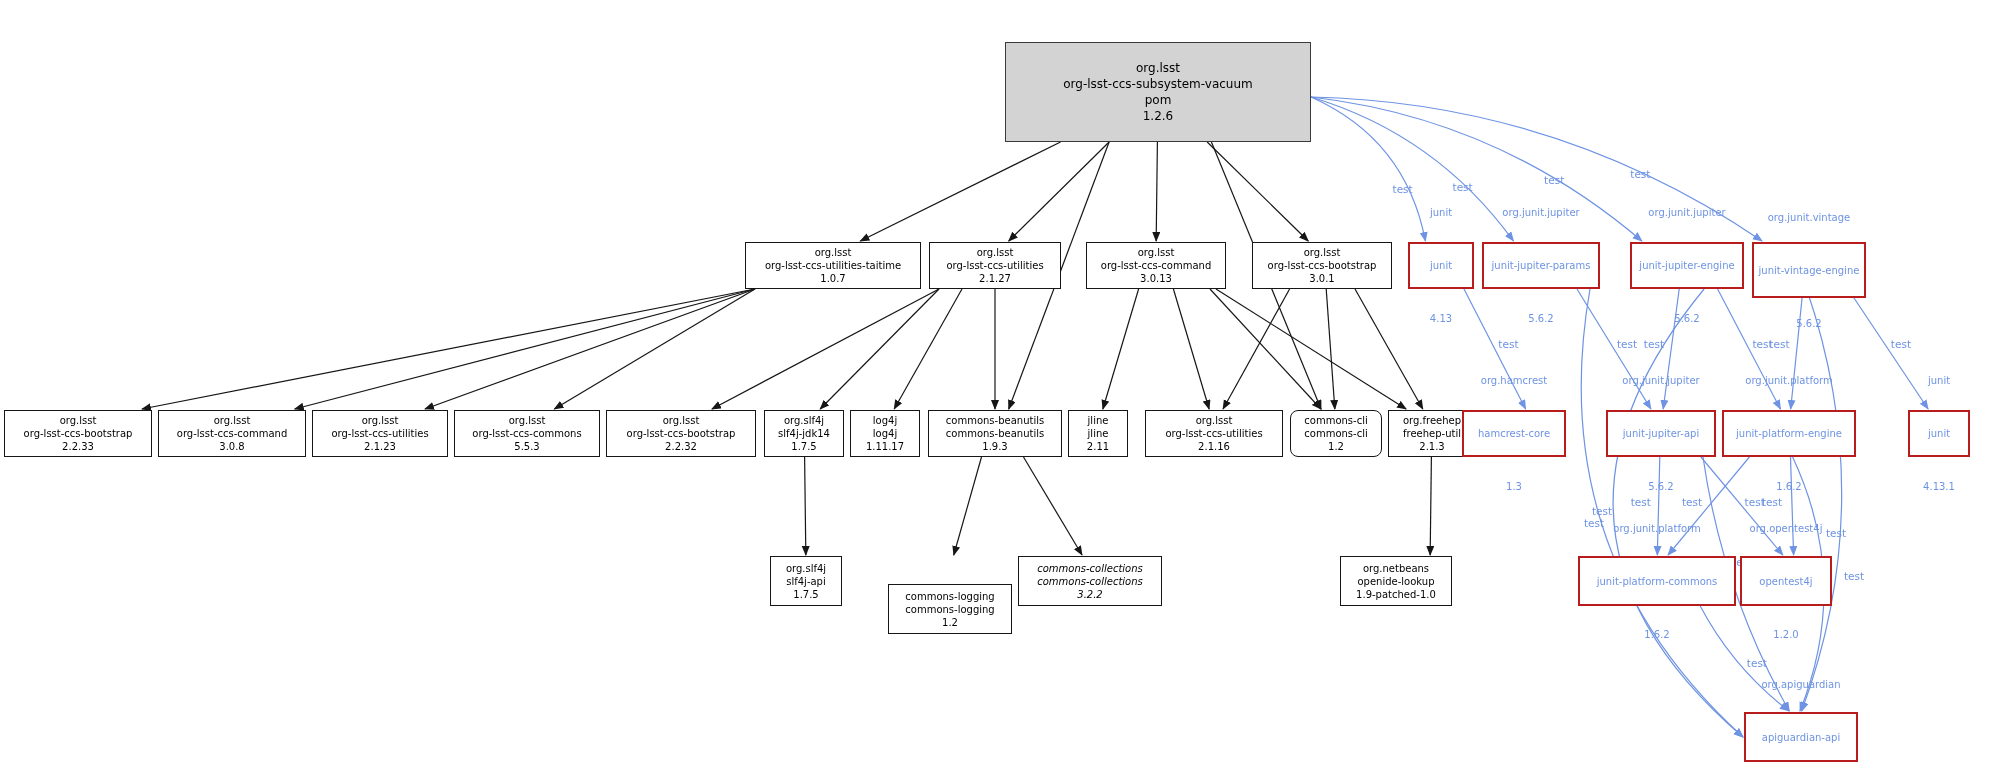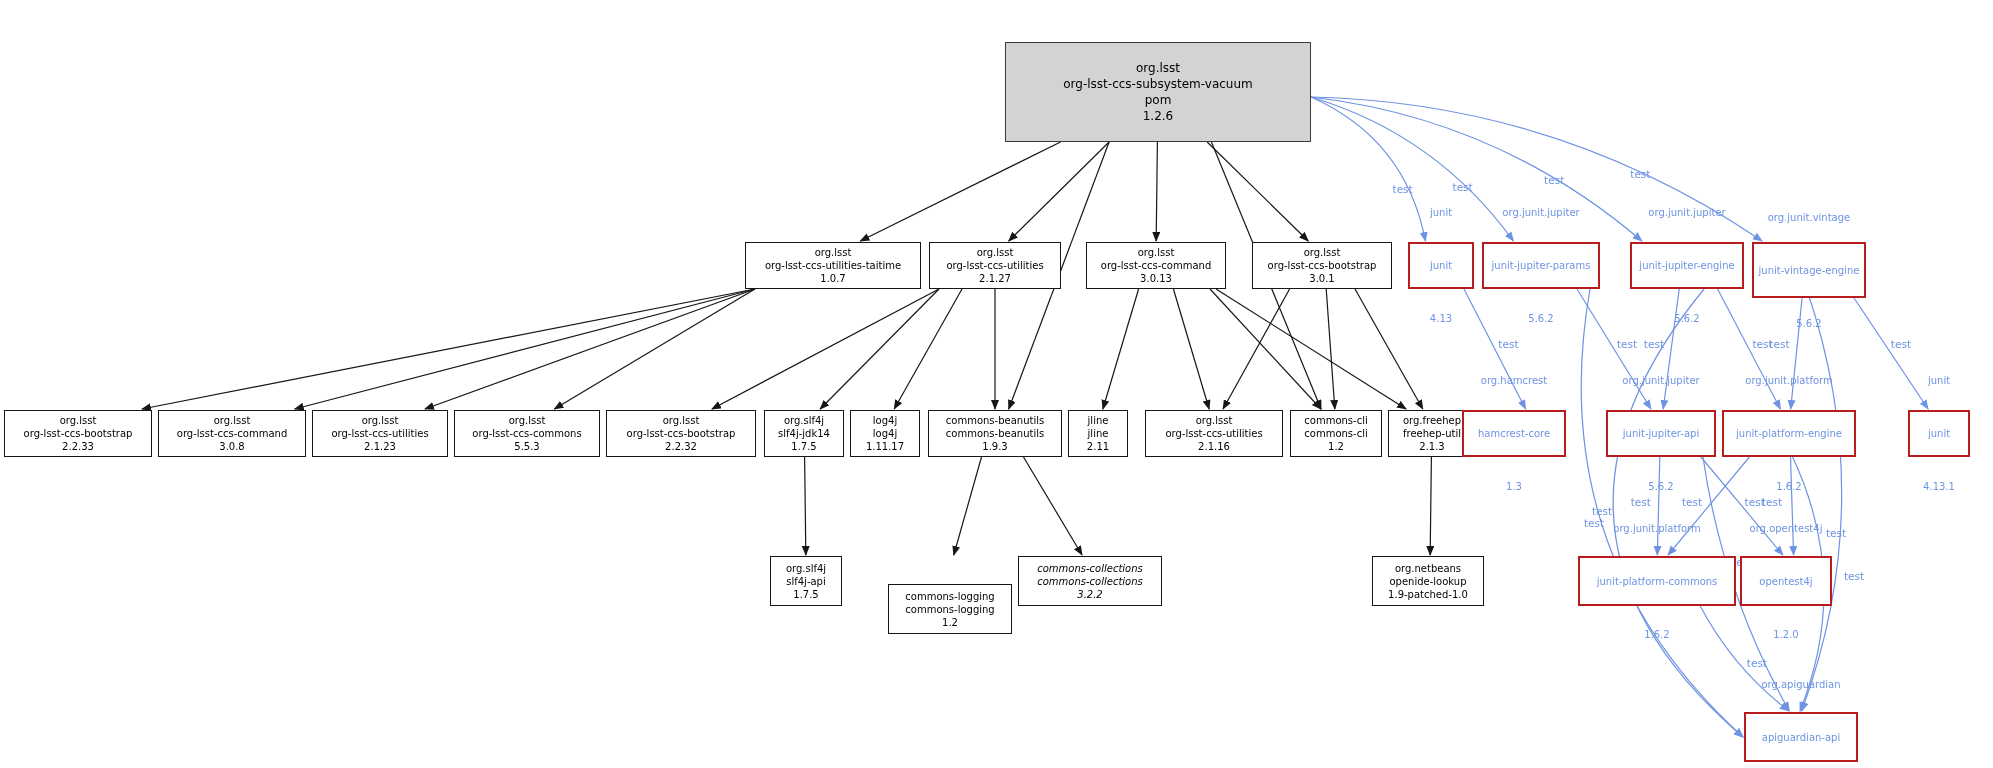--- a/index.html
+++ b/index.html
@@ -185,21 +185,21 @@
       <div class="node black" style="left: 1068px; top: 410px; width: 60px; height: 47px;">
         <span>jline</span>
         <span>jline</span>
         <span>2.11</span>
       </div>
       <div class="node black" style="left: 1145px; top: 410px; width: 138px; height: 47px;">
         <span>org.lsst</span>
         <span>org-lsst-ccs-utilities</span>
         <span>2.1.16</span>
       </div>
-      <div class="node black" style="left: 1290px; top: 410px; width: 92px; height: 47px;">
+      <div class="node black" style="left: 1290px; top: 410px; width: 92px; height: 47px; border-radius: 8px;">
         <span>commons-cli</span>
         <span>commons-cli</span>
         <span>1.2</span>
       </div>
       <div class="node black" style="left: 1388px; top: 410px; width: 88px; height: 47px;">
         <span>org.freehep</span>
         <span>freehep-util</span>
         <span>2.1.3</span>
       </div>
       <div class="node blue" style="left: 1426px; top: 410px; width: 104px; height: 47px; margin-left: 36px;">
@@ -230,21 +230,21 @@
       <div class="node black" style="left: 888px; top: 556px; width: 124px; height: 50px; margin-top: 28px;">
         <span>commons-logging</span>
         <span>commons-logging</span>
         <span>1.2</span>
       </div>
       <div class="node black" style="left: 1018px; top: 556px; width: 144px; height: 50px; font-style: italic;">
         <span>commons-collections</span>
         <span>commons-collections</span>
         <span>3.2.2</span>
       </div>
-      <div class="node black" style="left: 1372px; top: 556px; width: 112px; height: 50px;">
+      <div class="node black" style="left: 1340px; top: 556px; width: 112px; height: 50px;">
         <span>org.netbeans</span>
         <span>openide-lookup</span>
         <span>1.9-patched-1.0</span>
       </div>
       <div class="node blue" style="left: 1578px; top: 556px; width: 158px; height: 50px;">
         <span>org.junit.platform</span>
         <span>junit-platform-commons</span>
         <span>1.6.2</span>
       </div>
       <div class="node blue" style="left: 1740px; top: 556px; width: 92px; height: 50px;">

